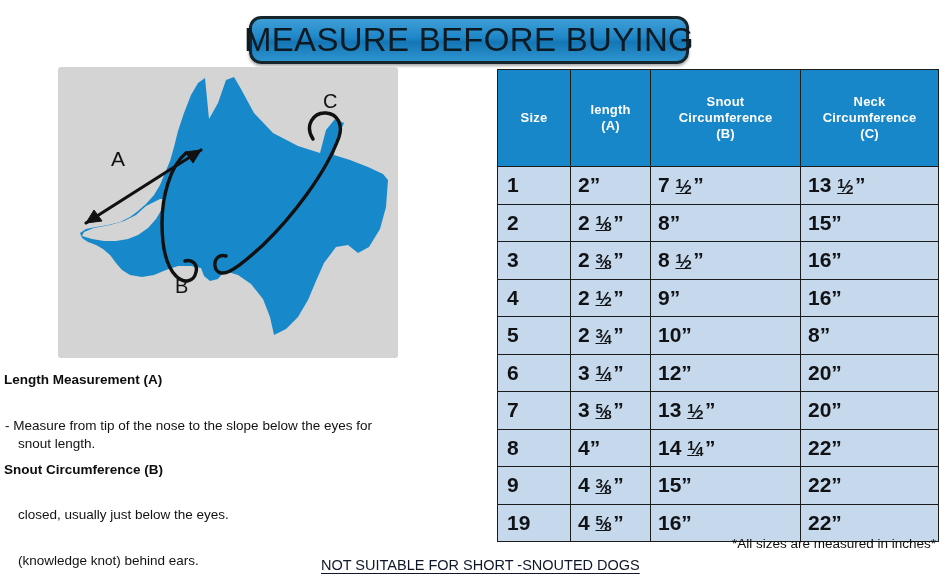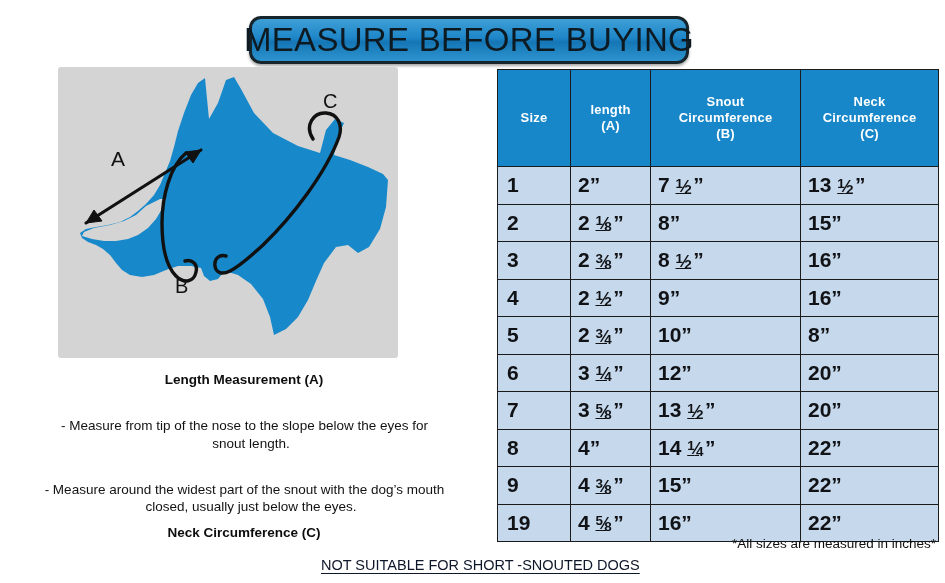--- a/index.html
+++ b/index.html
@@ -54,21 +54,20 @@
     overflow: hidden;
   }
   #dog-svg { display: block; }
 
   
   #instructions {
     position: absolute;
     left: 4px;
     top: 372px;
     width: 480px;
-    text-align: center;
   }
   .instr-block { margin-bottom: 9px; }
   .instr-title {
     font-size: 13.5px;
     font-weight: bold;
     color: #0d0d0d;
     line-height: 1.25;
     margin-bottom: 1px;
   }
   .instr-body {
@@ -272,29 +271,29 @@
 <div id="instructions">
   <div class="instr-block">
     <div class="instr-title">Length Measurement (A)</div>
     <div class="instr-body">
       <span>- Measure from tip of the nose to the slope below the eyes for</span>
       <span class="cont">snout length.</span>
     </div>
   </div>
 
   <div class="instr-block">
+    <div class="instr-title">Snout Circumference (B)</div>
     <div class="instr-body">
-      <span>- Measure around the widest part of the snout with the dog’s mouth</span>
       <span class="cont">closed, usually just below the eyes.</span>
     </div>
   </div>
 
   <div class="instr-block">
-    <div class="instr-title">Neck Circumference (C)</div>
     <div class="instr-body">
+      <span class="cont">(knowledge knot) behind ears.</span>
     </div>
   </div>
 </div>
 
 <table id="size-table">
   <colgroup>
     <col class="col-w-size">
       <col class="col-w-len">
       <col class="col-w-snout">
       <col class="col-w-neck">

